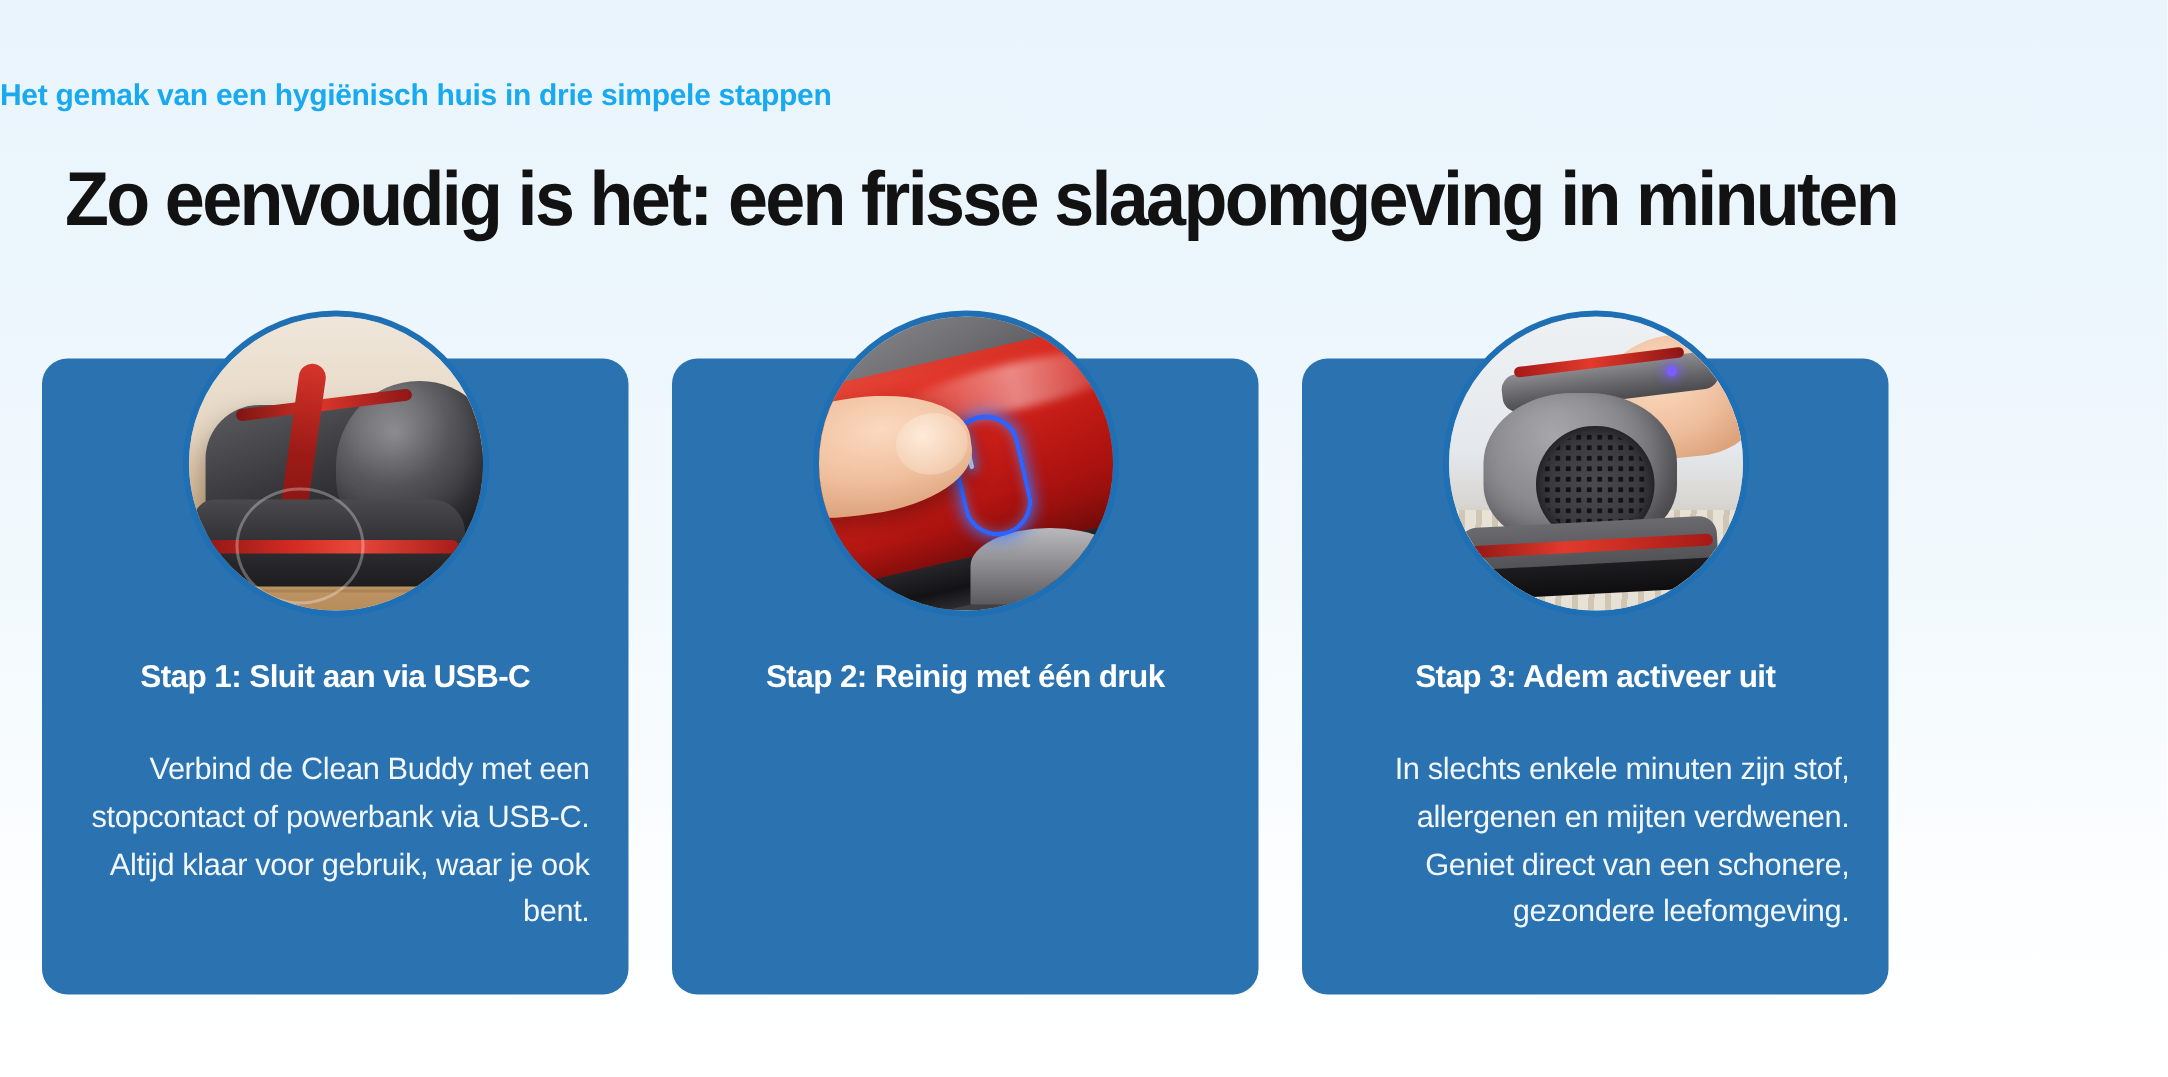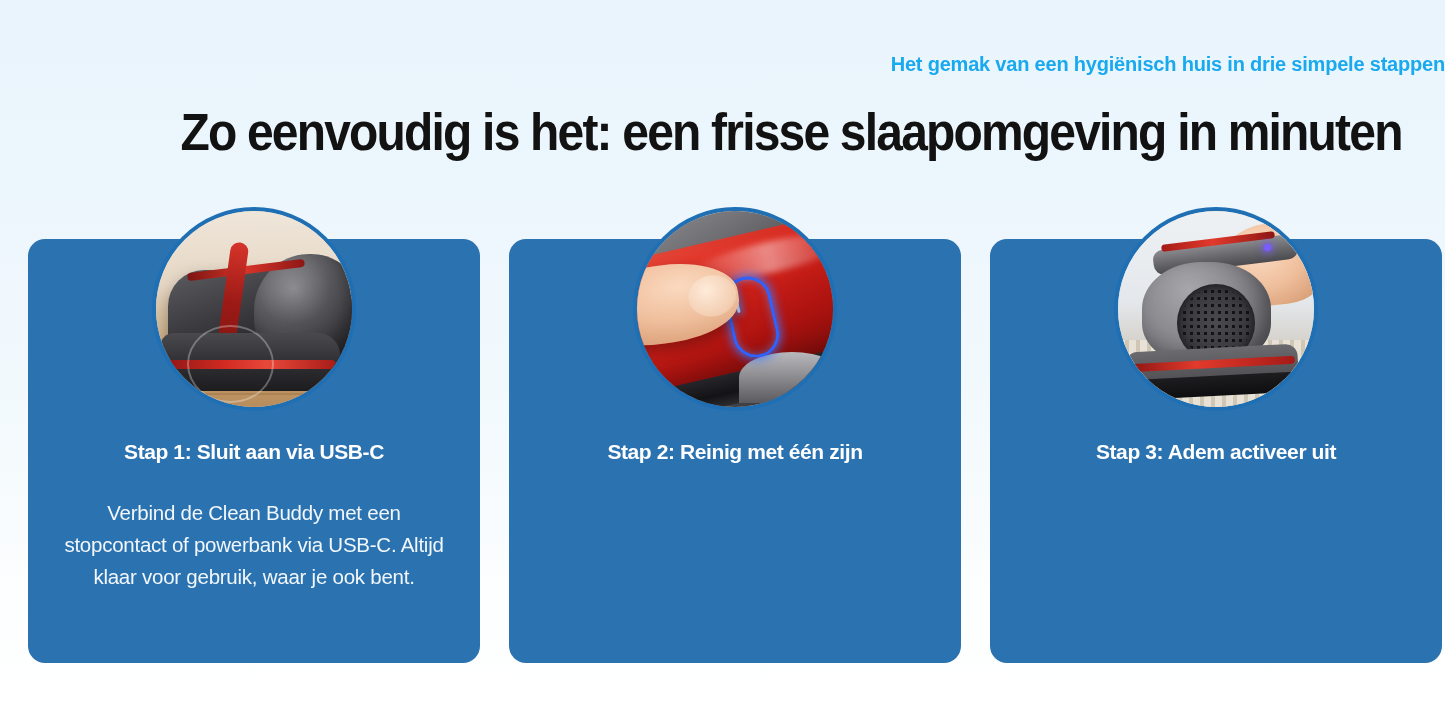--- a/index.html
+++ b/index.html
@@ -12,21 +12,21 @@
 
   body {
     font-family: "Liberation Sans", sans-serif;
     background: linear-gradient(180deg, #e9f4fc 0%, #ecf6fd 26%, #f4fafd 62%, #fdfeff 84%, #ffffff 100%);
     position: relative;
   }
 
   
   .header {
     padding-top: 52px;
-    text-align: right;
+    text-align: left;
   }
 
   .eyebrow {
     font-size: 20px;
     font-weight: 700;
     letter-spacing: -0.2px;
     color: #19a9ef;
     line-height: 1.2;
   }
 
@@ -39,21 +39,21 @@
     line-height: 1.08;
     transform: scaleX(0.94);
     -webkit-font-smoothing: antialiased;
   }
 
   
   .cards {
     position: absolute;
     top: 239px;
     left: 28px;
-    width: 1414px;
+    width: 1231px;
     display: flex;
     gap: 29px;
   }
 
   .card {
     position: relative;
     flex: 1 1 0;
     height: 424px;
     background: #2b72b0;
     border-radius: 17px;
@@ -332,21 +332,21 @@
     font-size: 21px;
     font-weight: 700;
     letter-spacing: -0.4px;
     line-height: 1.25;
   }
 
   .card-body {
     position: absolute;
     top: 258px;
     left: 26px; right: 26px;
-    text-align: center;
+    text-align: right;
     color: #f2f7fb;
     font-size: 20.5px;
     font-weight: 400;
     letter-spacing: -0.25px;
     line-height: 1.55;
   }
 </style>
 </head>
 <body>
 
@@ -385,21 +385,21 @@
         <div class="p2-redshine"></div>
         <div class="p2-darkband"></div>
         <div class="p2-chrome"></div>
         <div class="p2-btn"></div>
         <div class="p2-btnbar"></div>
         <div class="p2-thumb">
           <div class="p2-nail"></div>
         </div>
       </div>
     </div>
-    <div class="card-title">Stap 2: Reinig met één zijn</div>
+    <div class="card-title">Stap 2: Reinig met één druk</div>
   </div>
 
   <div class="card">
     <div class="circle-wrap">
       <div class="photo">
         <div class="p3-bg"></div>
         <div class="p3-sheet"></div>
         <div class="p3-hand"></div>
         <div class="p3-top"></div>
         <div class="p3-topred"></div>
@@ -408,15 +408,16 @@
         <div class="p3-body"></div>
         <div class="p3-grille">
           <div class="p3-holes"></div>
         </div>
         <div class="p3-foot"></div>
         <div class="p3-footred"></div>
         <div class="p3-brush"></div>
       </div>
     </div>
     <div class="card-title">Stap 3: Adem activeer uit</div>
+    <div class="card-body">In slechts enkele minuten zijn stof, allergenen en mijten verdwenen. Geniet direct van een schonere, gezondere leefomgeving.</div>
   </div>
 
 </div>
 
 </body></html>

